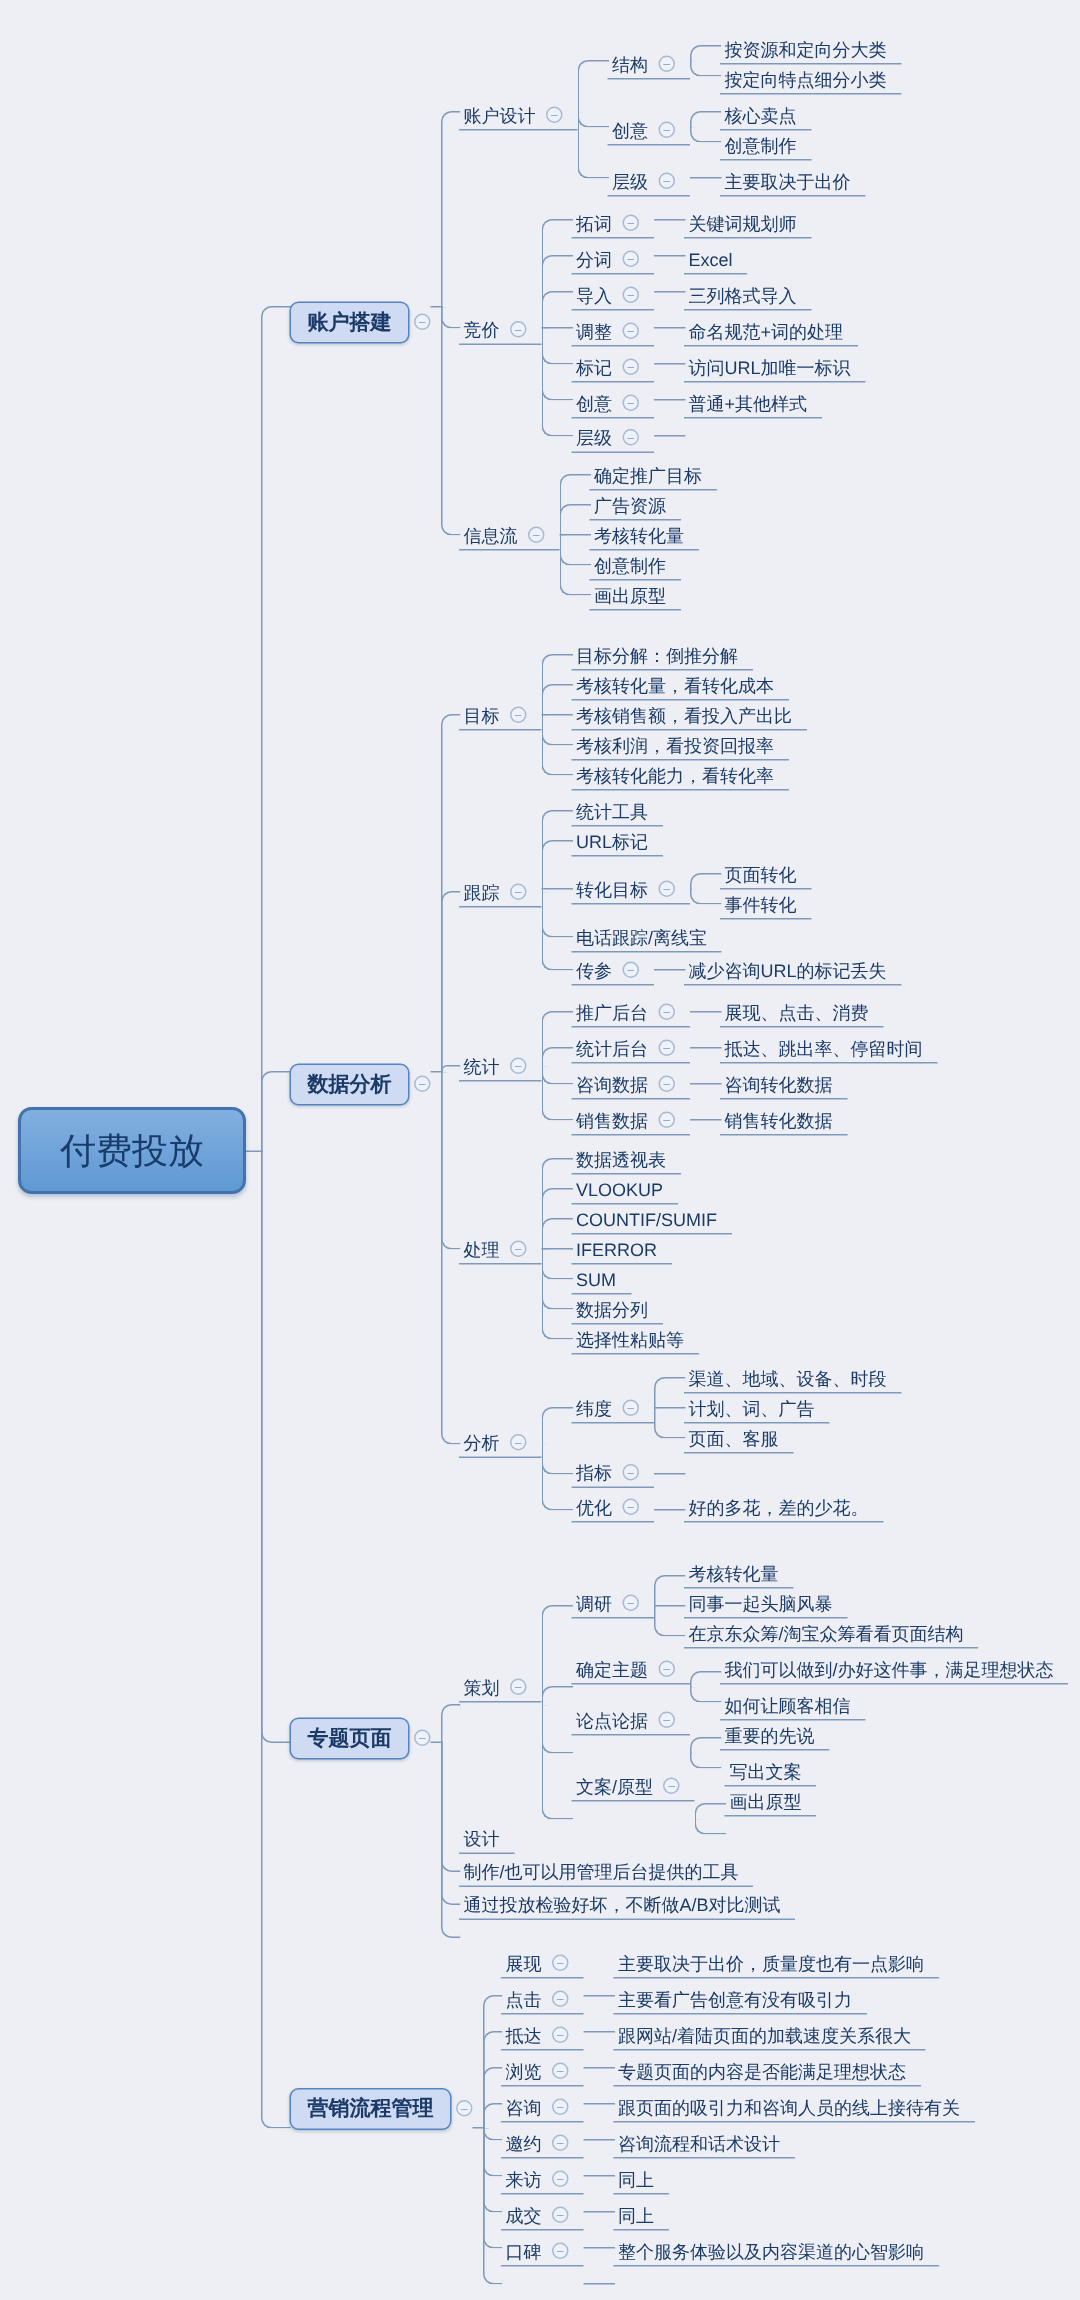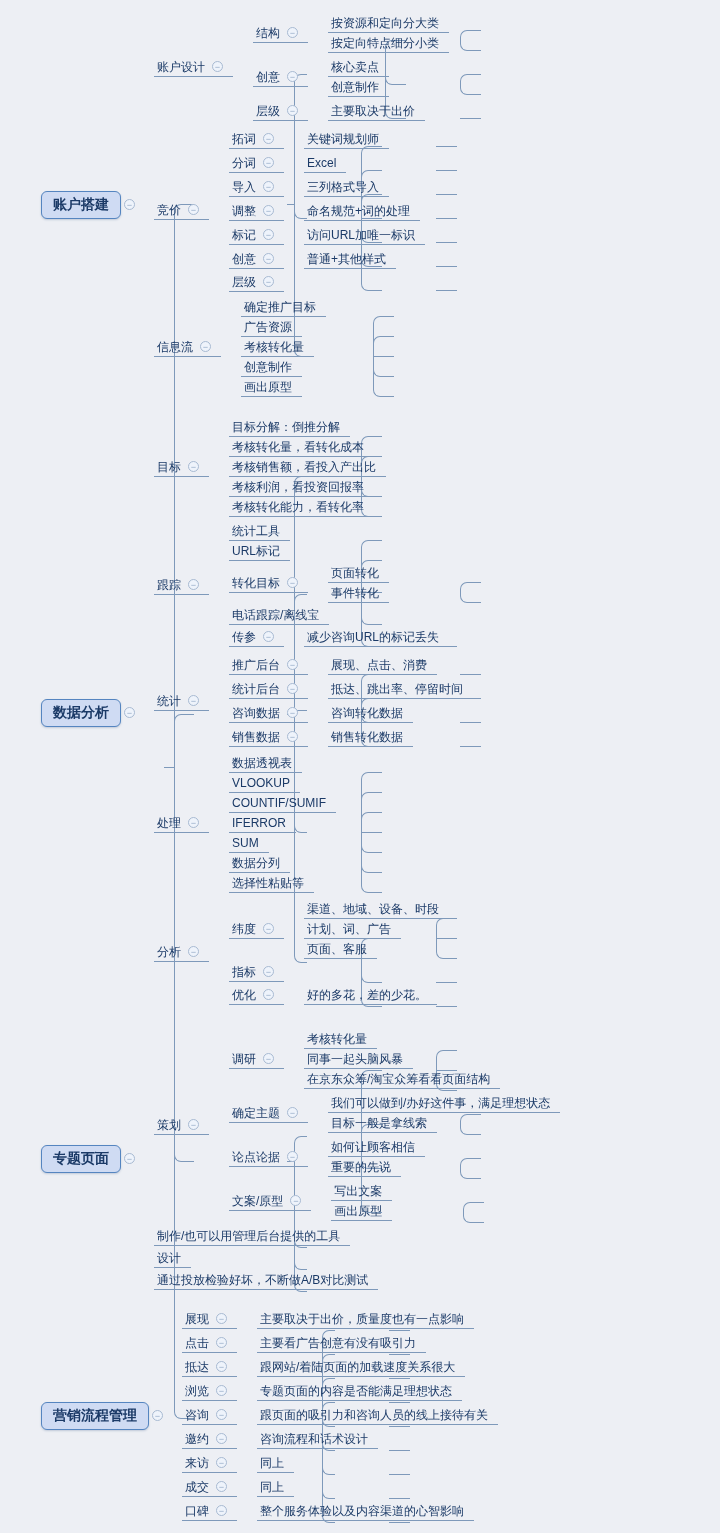--- a/index.html
+++ b/index.html
@@ -42,20 +42,23 @@
   .kids-of-box{margin-left:7px;}
   .kids-of-box>.kid{padding-left:12px;margin:2px 0;}
   .cl{position:absolute;z-index:0;pointer-events:none;}
 </style>
 </head>
 <body>
 
 <div id="canvas">
   <div id="tree">
       <div class="node">
+        <div class="self boxself">
+          <div class="box0"><span>付费投放</span></div>
+        </div>
         <div class="kids kids-of-root">
           <div class="kid group">
             <div class="node">
               <div class="self boxself">
                 <div class="box1"><span>账户搭建</span></div>
                 <span class="clps">−</span>
               </div>
               <div class="kids kids-of-box">
                 <div class="kid group">
                   <div class="node">
@@ -834,29 +837,20 @@
                           <div class="kids">
                             <div class="kid">
                               <div class="node">
                                 <div class="self">
                                   <div class="lab">
                                     <span>我们可以做到/办好这件事，满足理想状态</span>
                                   </div>
                                 </div>
                               </div>
                             </div>
-                            <div class="kid">
-                              <div class="node">
-                                <div class="self">
-                                  <div class="lab">
-                                    <span>目标一般是拿线索</span>
-                                  </div>
-                                </div>
-                              </div>
-                            </div>
                           </div>
                         </div>
                       </div>
                       <div class="kid group">
                         <div class="node">
                           <div class="self">
                             <div class="lab">
                               <span>论点论据</span>
                               <span class="clps">−</span>
                             </div>
@@ -913,30 +907,30 @@
                           </div>
                         </div>
                       </div>
                     </div>
                   </div>
                 </div>
                 <div class="kid">
                   <div class="node">
                     <div class="self">
                       <div class="lab">
+                        <span>设计</span>
+                      </div>
+                    </div>
+                  </div>
+                </div>
+                <div class="kid">
+                  <div class="node">
+                    <div class="self">
+                      <div class="lab">
                         <span>制作/也可以用管理后台提供的工具</span>
-                      </div>
-                    </div>
-                  </div>
-                </div>
-                <div class="kid">
-                  <div class="node">
-                    <div class="self">
-                      <div class="lab">
-                        <span>设计</span>
                       </div>
                     </div>
                   </div>
                 </div>
                 <div class="kid">
                   <div class="node">
                     <div class="self">
                       <div class="lab">
                         <span>通过投放检验好坏，不断做A/B对比测试</span>
                       </div>

